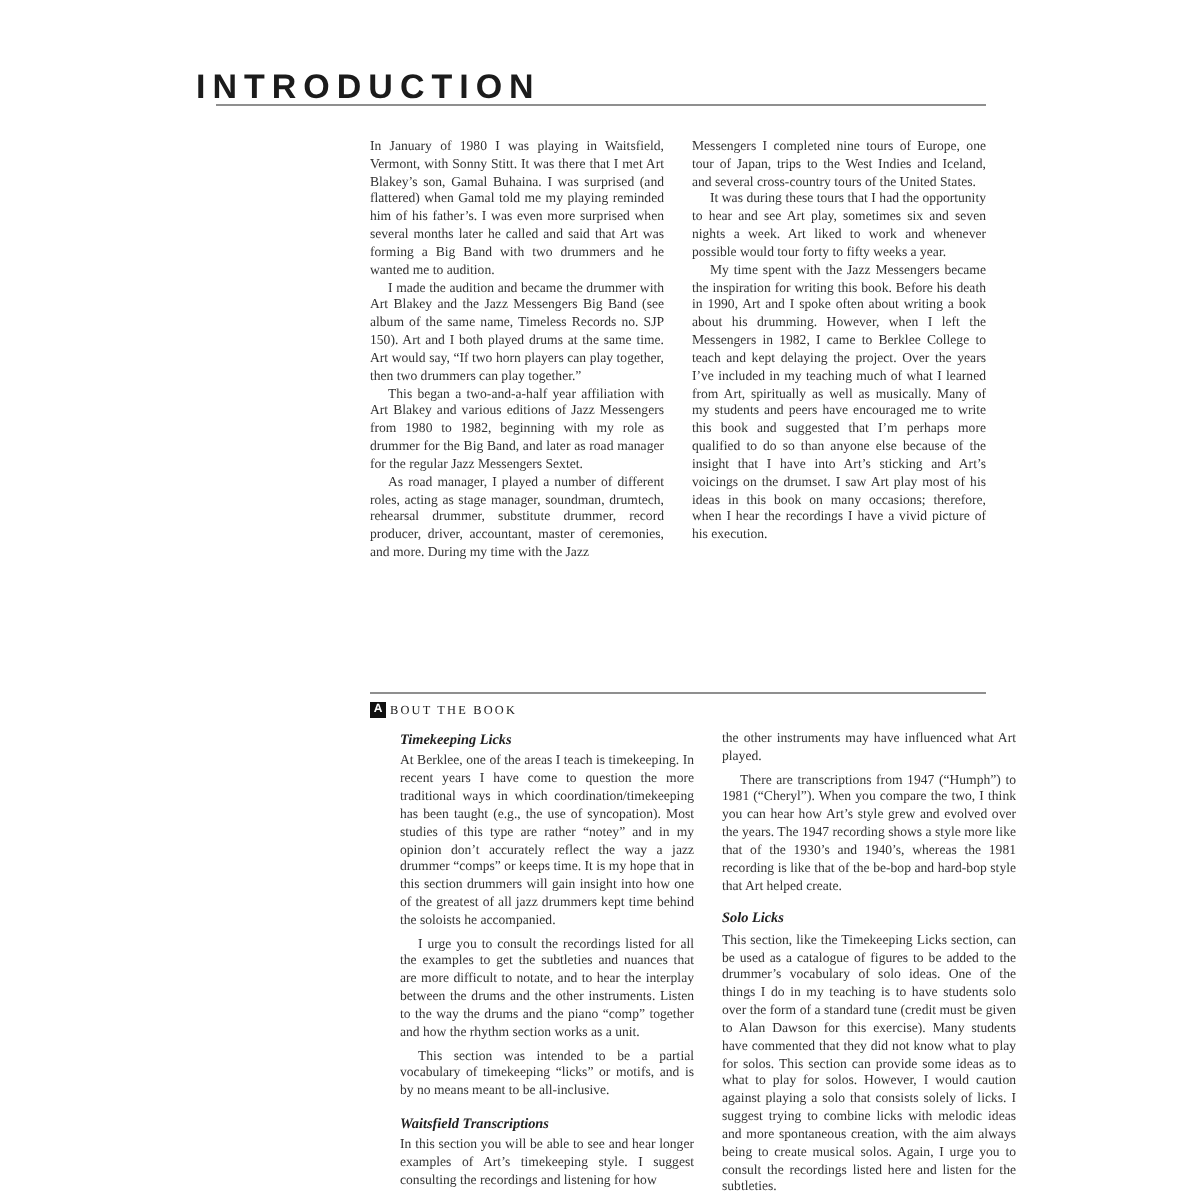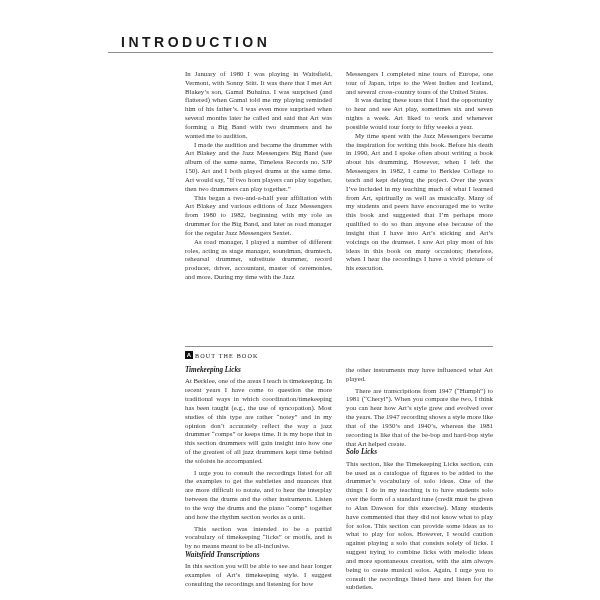--- a/index.html
+++ b/index.html
@@ -5,54 +5,54 @@
   html,body { margin:0; padding:0; background:#ffffff; }
   .page {
     position:relative;
     width:600px; height:600px;
     background:#ffffff;
     font-family:"Liberation Serif", serif;
     color:#2e2e2e;
     overflow:hidden;
   }
   .chapter-title {
-    position:absolute; left:121px; top:34px;
+    position:absolute; left:98px; top:34px;
     font-family:"Liberation Sans", sans-serif;
-    font-size:14px; font-weight:bold;
+    font-size:17px; font-weight:bold;
     letter-spacing:3.5px; color:#1b1b1b;
     white-space:nowrap;
   }
   .rule { position:absolute; height:1px; background:#8f8f8f; }
   .rule-top { left:108px; top:52px; width:385px; }
   .rule-mid { left:185px; top:346px; width:308px; }
 
   .cols { position:absolute; display:flex; gap:14px; width:308px; }
   .intro-cols { left:185px; top:70px; }
-  .about-cols { left:185px; top:366px;justify-content:space-between; }
+  .about-cols { left:200px; top:366px;justify-content:space-between; }
   .col { width:147px; }
 
   .col p {
     margin:0;
     font-size:6.8px;
     line-height:1.3;
     text-align:justify;
     color:#333333;
   }
   .col p.ind { text-indent:9px; }
   .about-cols p.gap { margin-top:3px; }
 
   .subhead {
     font-size:7.2px;
     font-weight:bold;
     font-style:italic;
     color:#222222;
     margin:0 0 2px 0;
     line-height:1.3;
   }
-  .subhead.later { }
+  .subhead.later { margin-top:7px; }
 
   .about-header {
     position:absolute; left:185px; top:351px;
     display:flex; align-items:center; gap:2px;
   }
   .initial-box {
     width:8px; height:8px;
     background:#111111; color:#ffffff;
     font-family:"Liberation Sans", sans-serif;
     font-size:6px; font-weight:bold;

